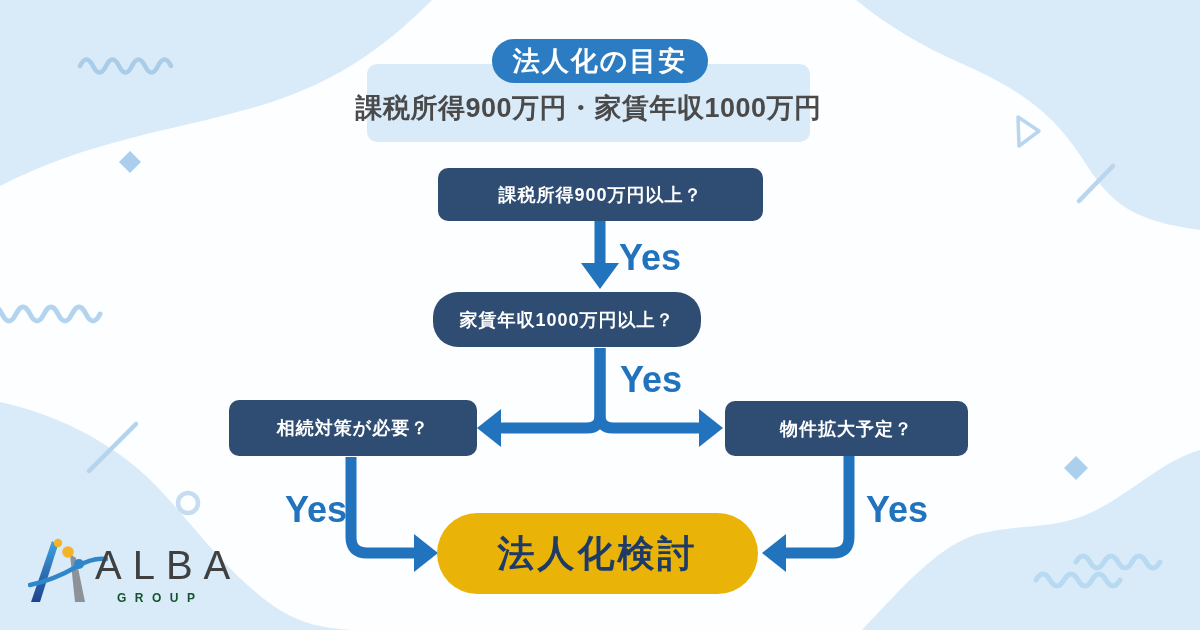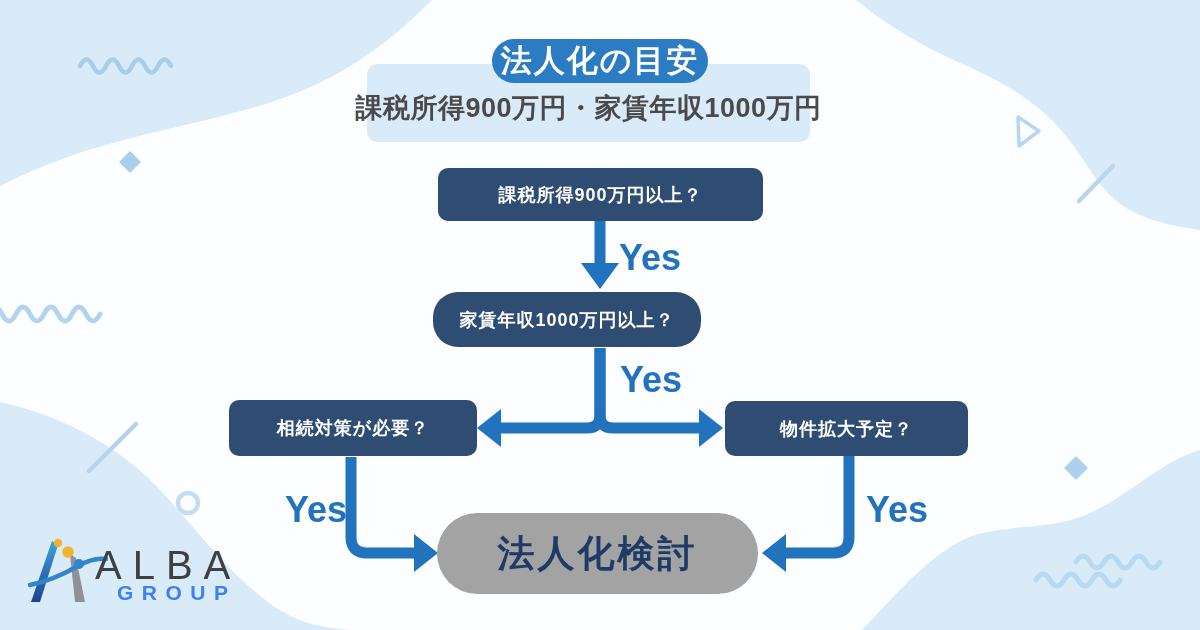--- a/index.html
+++ b/index.html
@@ -8,21 +8,21 @@
     position:relative;width:1200px;height:630px;overflow:hidden;
     background:#fdfeff;
   }
   .canvas svg{display:block;}
   .bg,.connectors{position:absolute;left:0;top:0;width:1200px;height:630px;pointer-events:none;}
 
   
   .badge{
     position:absolute;left:492px;top:39px;width:216px;height:44px;
     background:#2b7cc2;border-radius:22px;color:#ffffff;
-    font-size:31px;font-weight:700;letter-spacing:2px;
+    font-size:27px;font-weight:700;letter-spacing:2px;
     display:flex;align-items:center;justify-content:center;white-space:nowrap;z-index:3;
   }
   .band{
     position:absolute;left:367px;top:64px;width:443px;height:78px;
     background:#d9eaf8;border-radius:10px;z-index:2;
     display:flex;align-items:flex-end;justify-content:center;
     padding-bottom:16px;box-sizing:border-box;
   }
   .band-text{
     font-size:27px;font-weight:700;color:#4a4a4a;letter-spacing:0.5px;white-space:nowrap;
@@ -34,43 +34,43 @@
     font-size:18px;font-weight:700;letter-spacing:1px;white-space:nowrap;
     display:flex;align-items:center;justify-content:center;z-index:2;
   }
   .node-q1{left:438px;top:168px;width:325px;height:53px;}
   .node-q2{left:433px;top:292px;width:268px;height:55px;border-radius:25px;}
   .node-left{left:229px;top:400px;width:248px;height:56px;}
   .node-right{left:725px;top:401px;width:243px;height:55px;}
 
   .result{
     position:absolute;left:437px;top:513px;width:321px;height:81px;
-    background:#a3a3a3;border-radius:41px;color:#1e3a66;
+    background:#eab308;border-radius:41px;color:#1e3a66;
     font-size:37px;font-weight:800;letter-spacing:3px;white-space:nowrap;
     display:flex;align-items:center;justify-content:center;z-index:2;
   }
 
   .yes{
     position:absolute;color:#2173bd;font-size:36px;font-weight:700;z-index:2;white-space:nowrap;
   }
   .yes-1{left:619px;top:237px;}
   .yes-2{left:620px;top:359px;}
   .yes-3{left:285px;top:489px;}
   .yes-4{left:866px;top:489px;}
 
   
   .logo{position:absolute;left:28px;top:530px;width:230px;height:95px;z-index:2;}
   .logo-mark{position:absolute;left:0;top:0;}
   .logo-name{
     position:absolute;left:67px;top:15px;font-size:40px;font-weight:400;
     letter-spacing:11px;color:#404040;line-height:1;white-space:nowrap;
   }
   .logo-sub{
-    position:absolute;left:89px;top:52px;font-size:21px;font-weight:600;
-    letter-spacing:8.5px;color:#3b82f6;line-height:1;white-space:nowrap;
+    position:absolute;left:89px;top:62px;font-size:12px;font-weight:600;
+    letter-spacing:8.5px;color:#14532d;line-height:1;white-space:nowrap;
   }
 </style>
 </head>
 <body>
 
 <div class="canvas">
 
   <svg class="bg" viewBox="0 0 1200 630" aria-hidden="true">
     <path fill="#d9eaf8" d="M0,0 L432,0 C380,52 330,86 252,108 C168,132 90,140 0,186 Z"></path>
     <path fill="#d9eaf8" d="M856,0 L1200,0 L1200,230 C1128,220 1110,202 1082,158 C1052,112 1018,88 958,62 C922,46 888,26 856,0 Z"></path>

